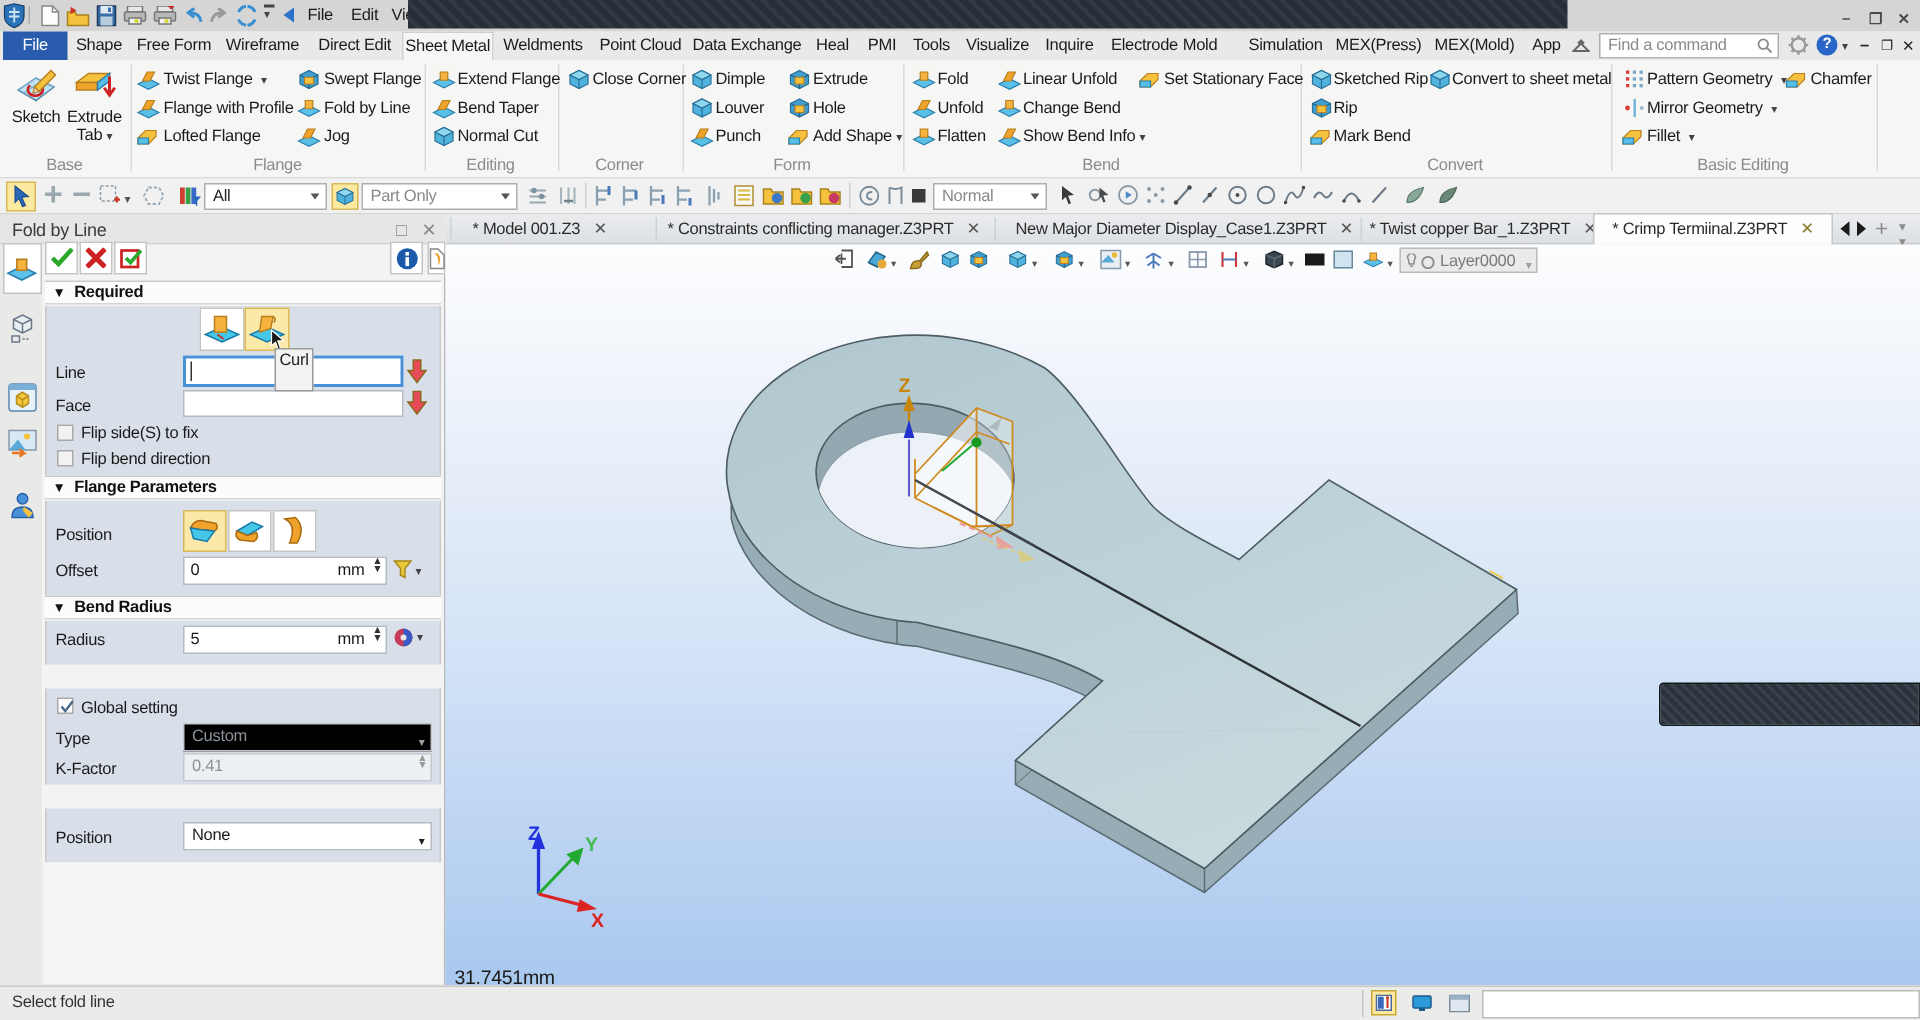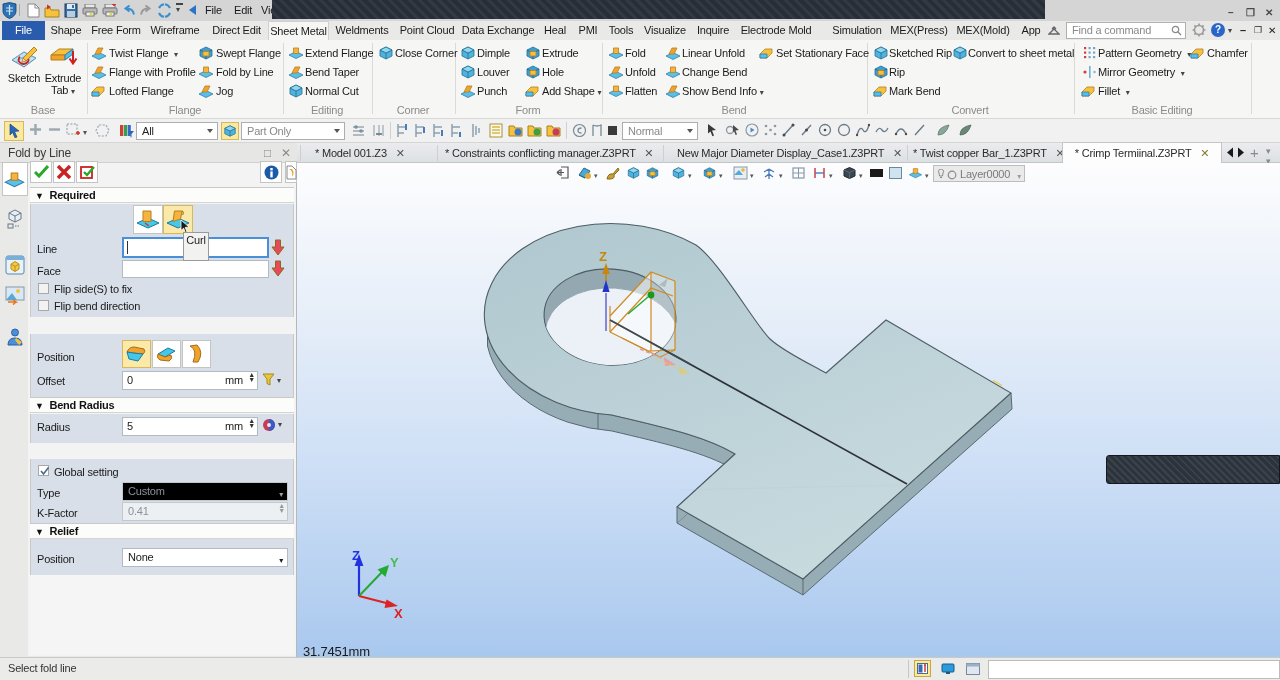--- a/index.html
+++ b/index.html
@@ -628,20 +628,21 @@
   <div class="plabel" style="left:37px;top:102px;">Face</div>
   <div class="pinput" style="left:122px;top:97px;width:147px;height:18px;"></div>
   <svg class="abs" style="left:271px;top:97px" width="14" height="17" viewBox="0 0 14 17">
       <path d="M7 16 L1 8 L4.5 8 L4.5 1 L9.5 1 L9.5 8 L13 8 Z" fill="#e84a5a" stroke="#8a6a1a" stroke-width="1"></path>
     </svg>
   <div class="pcheck" style="left:38px;top:120px;"></div>
   <div class="plabel" style="left:54px;top:120px;">Flip side(S) to fix</div>
   <div class="pcheck" style="left:38px;top:137px;"></div>
   <div class="plabel" style="left:54px;top:137px;">Flip bend direction</div>
 
+  <div class="sechead" style="top:154px;"><span style="font-size:9px;">▼</span>&nbsp; Flange Parameters</div>
   <div class="secbody" style="top:171px;height:63px;border-left:1px solid #c9c9c7;border-right:1px solid #c9c9c7;"></div>
   <div class="plabel" style="left:37px;top:188px;">Position</div>
   <div class="abs" style="left:122px;top:177px;width:29px;height:28px;background:#fbe9a9;border:1px solid #d9b85a;"></div>
   <svg class="abs" style="left:125px;top:181px" width="23" height="20" viewBox="0 0 23 20">
       <path d="M2 8 Q4 3 9 3 L19 5 Q21 8 18 10 L8 9 Z" fill="#f0a32c" stroke="#a86a10" stroke-width="1"></path>
       <path d="M2 8 L8 9 L18 10 L13 17 L4 15 Z" fill="#45c8e8" stroke="#1a7aa8" stroke-width="1"></path>
     </svg>
   <div class="ptile" style="left:152px;top:177px;width:29px;height:28px;"></div>
   <svg class="abs" style="left:155px;top:181px" width="23" height="20" viewBox="0 0 23 20">
       <path d="M3 10 L13 4 L20 7 L10 13 Z" fill="#45c8e8" stroke="#1a7aa8" stroke-width="1"></path>
@@ -686,21 +687,20 @@
   <div class="abs" style="left:122px;top:319px;width:166px;height:19px;background:#000000;border:1px solid #c2c8ce;">
       <span style="position:absolute;left:5px;top:2px;font-size:11px;color:#8a929a;">Custom</span>
       <span style="position:absolute;right:4px;top:7px;color:#a0a0a0;font-size:8px;">▾</span>
     </div>
   <div class="plabel" style="left:37px;top:344px;">K-Factor</div>
   <div class="abs" style="left:122px;top:339px;width:166px;height:19px;background:#edf0f3;border:1px solid #c2c8ce;">
       <span style="position:absolute;left:5px;top:2px;font-size:11px;color:#8a929a;">0.41</span>
     </div>
   <div class="spin" style="left:276px;top:341px;color:#999;">▲<br>▼</div>
 
-  <div class="sechead" style="top:360px;"><span style="font-size:9px;">▼</span>&nbsp; Relief</div>
   <div class="secbody" style="top:376px;height:36px;border-left:1px solid #c9c9c7;border-right:1px solid #c9c9c7;"></div>
   <div class="plabel" style="left:37px;top:390px;">Position</div>
   <div class="abs" style="left:122px;top:385px;width:166px;height:19px;background:#fff;border:1px solid #b2bac2;">
       <span style="position:absolute;left:5px;top:2px;font-size:11px;">None</span>
       <span style="position:absolute;right:4px;top:7px;color:#222;font-size:8px;">▾</span>
     </div>
   <div class="abs" style="left:30px;top:412px;width:264px;height:80px;background:#f4f5f4;"></div>
 </div>
 
 <div class="abs" id="viewport">

